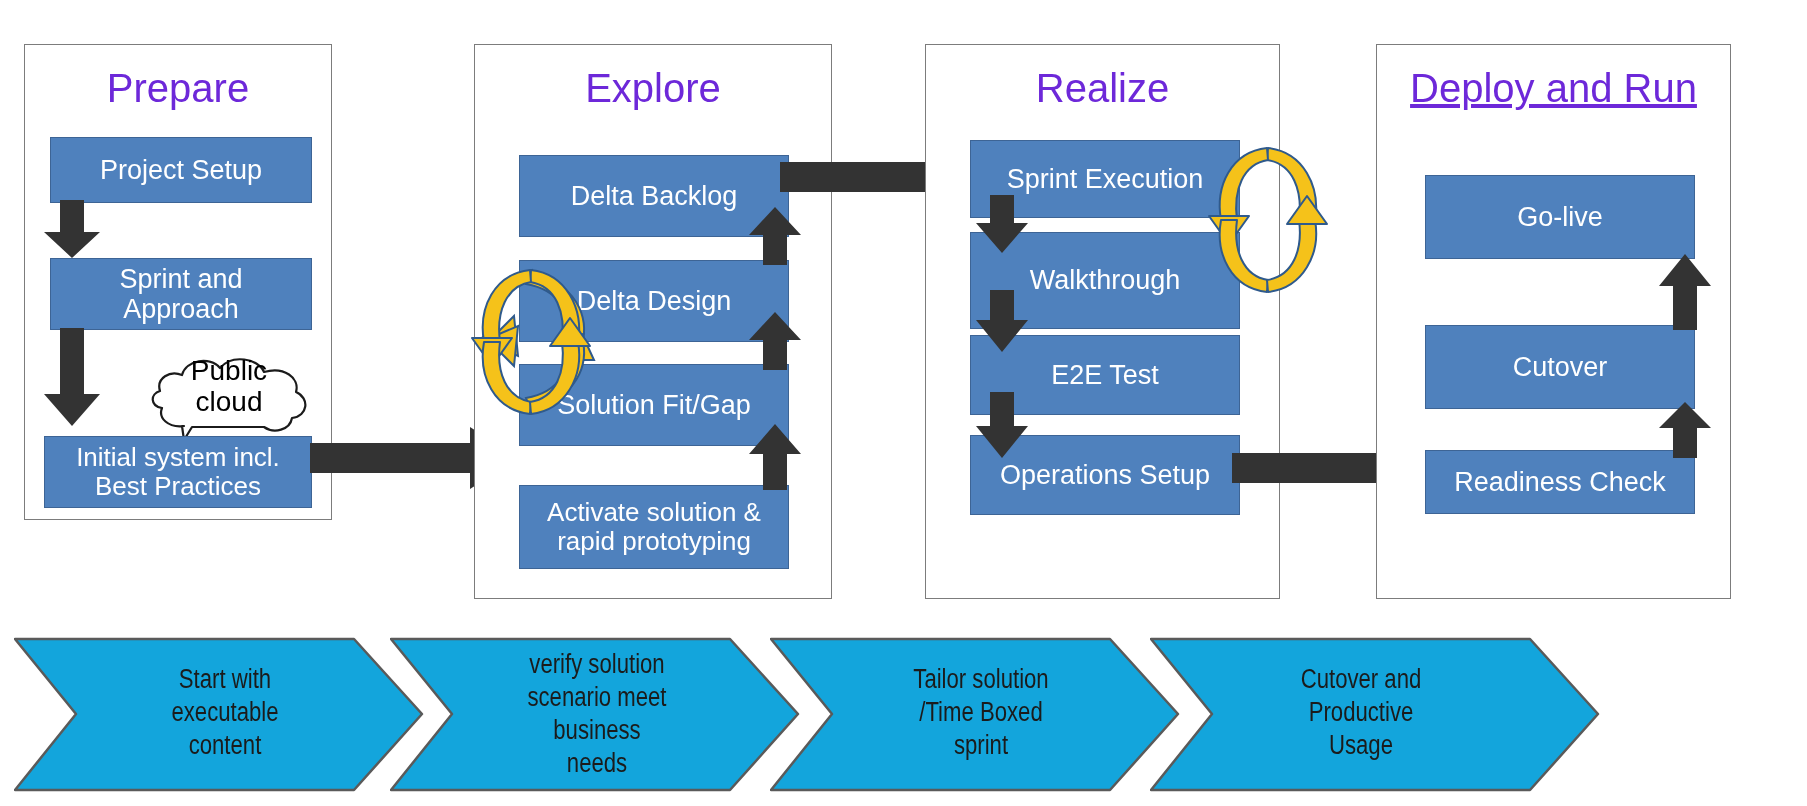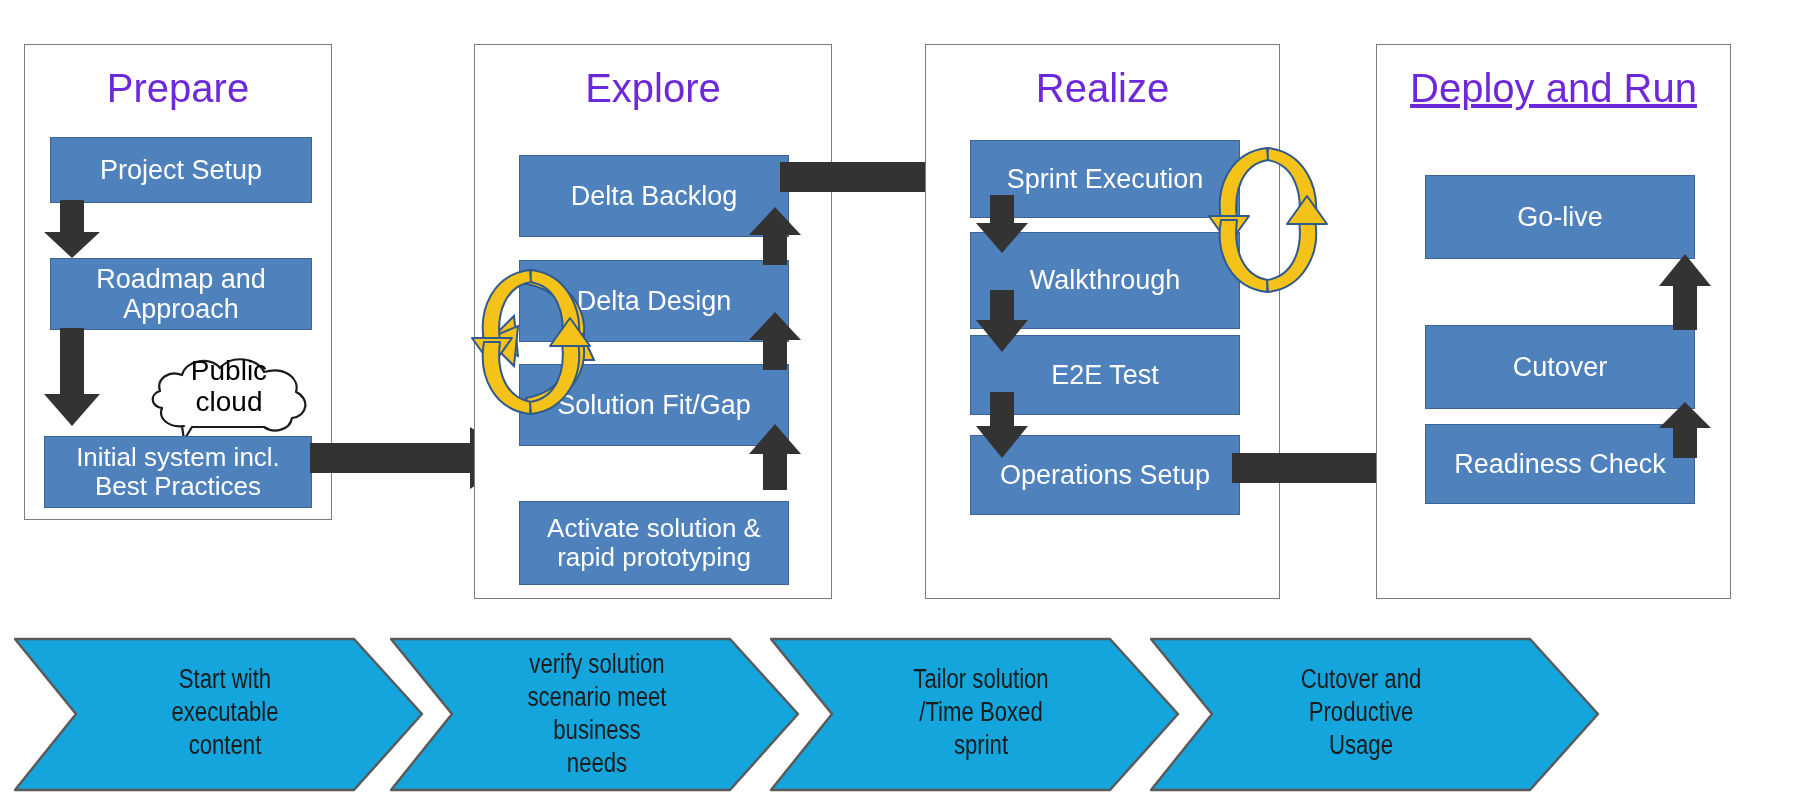--- a/index.html
+++ b/index.html
@@ -93,21 +93,21 @@
 
   <div class="step-box" style="left:50px; top:137px; width:262px; height:66px;">
     <span>Project Setup</span>
   </div>
 
   <svg class="arrow-svg" style="left:42px; top:200px; width:60px; height:60px;" viewBox="0 0 60 60">
     <polygon points="18,0 42,0 42,32 58,32 30,58 2,32 18,32" fill="#333333"></polygon>
   </svg>
 
   <div class="step-box" style="left:50px; top:258px; width:262px; height:72px;">
-    <span style="white-space:pre-line;">Roadmap and
+    <span style="white-space:pre-line;">Sprint and
 Approach</span>
   </div>
 
   <svg class="arrow-svg" style="left:42px; top:328px; width:60px; height:100px;" viewBox="0 0 60 100">
     <polygon points="18,0 42,0 42,66 58,66 30,98 2,66 18,66" fill="#333333"></polygon>
   </svg>
 
   <svg class="cloud-callout" style="left:140px; top:350px; width:178px; height:92px;" viewBox="0 0 178 92">
     <path d="M44,76
              C28,78 18,68 22,58
@@ -142,21 +142,21 @@
   </div>
 
   <div class="step-box" style="left:519px; top:260px; width:270px; height:82px;">
     <span>Delta Design</span>
   </div>
 
   <div class="step-box" style="left:519px; top:364px; width:270px; height:82px;">
     <span>Solution Fit/Gap</span>
   </div>
 
-  <div class="step-box" style="left:519px; top:485px; width:270px; height:84px; font-size:26px;margin-top:16px;">
+  <div class="step-box" style="left:519px; top:485px; width:270px; height:84px; font-size:26px;">
     <span style="white-space:pre-line;">Activate solution &amp;
 rapid prototyping</span>
   </div>
 
   <svg class="arrow-svg" style="left:747px; top:205px; width:56px; height:62px;" viewBox="0 0 56 62">
     <polygon points="28,2 54,30 40,30 40,60 16,60 16,30 2,30" fill="#333333"></polygon>
   </svg>
   <svg class="arrow-svg" style="left:747px; top:310px; width:56px; height:62px;" viewBox="0 0 56 62">
     <polygon points="28,2 54,30 40,30 40,60 16,60 16,30 2,30" fill="#333333"></polygon>
   </svg>
@@ -262,21 +262,21 @@
 
   <div class="phase-panel" style="left:1376px; top:44px; width:355px; height:555px;"></div>
   <div class="phase-title" style="left:1376px; top:66px; width:355px;text-decoration:underline;">Deploy and Run</div>
 
   <div class="step-box" style="left:1425px; top:175px; width:270px; height:84px;">
     <span>Go-live</span>
   </div>
   <div class="step-box" style="left:1425px; top:325px; width:270px; height:84px;">
     <span>Cutover</span>
   </div>
-  <div class="step-box" style="left:1425px; top:424px; width:270px; height:80px;">
+  <div class="step-box" style="left:1425px; top:450px; width:270px; height:64px;">
     <span>Readiness Check</span>
   </div>
 
   <svg class="arrow-svg" style="left:1657px; top:252px; width:56px; height:80px;" viewBox="0 0 56 80">
     <polygon points="28,2 54,34 40,34 40,78 16,78 16,34 2,34" fill="#333333"></polygon>
   </svg>
   <svg class="arrow-svg" style="left:1657px; top:400px; width:56px; height:60px;" viewBox="0 0 56 60">
     <polygon points="28,2 54,28 40,28 40,58 16,58 16,28 2,28" fill="#333333"></polygon>
   </svg>
 

